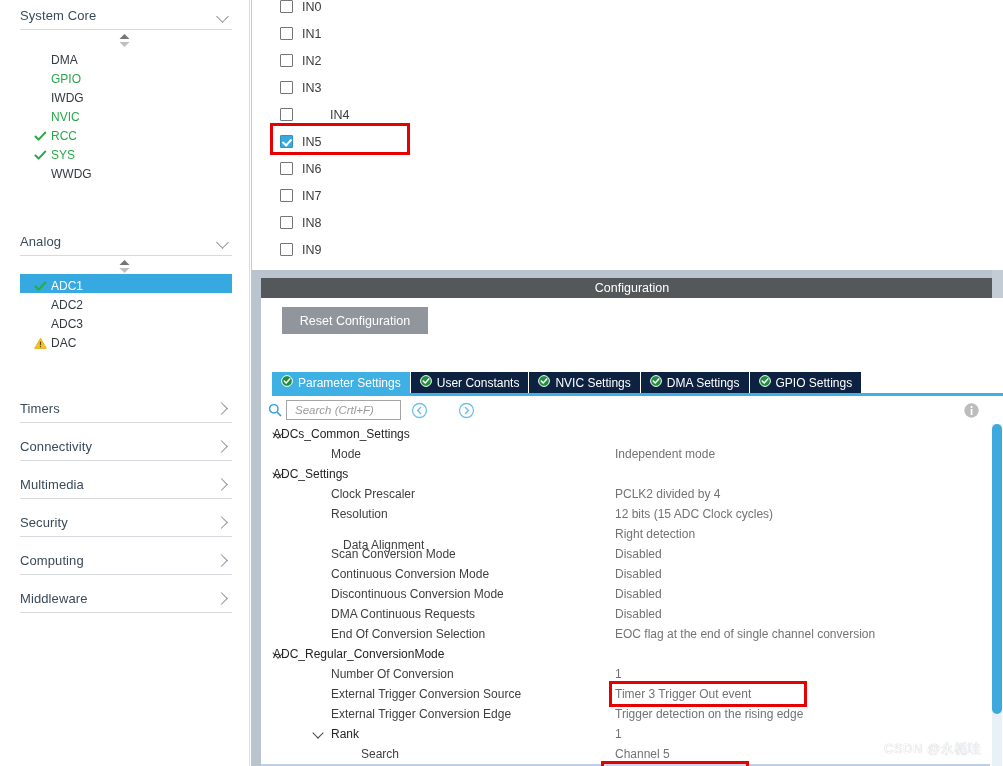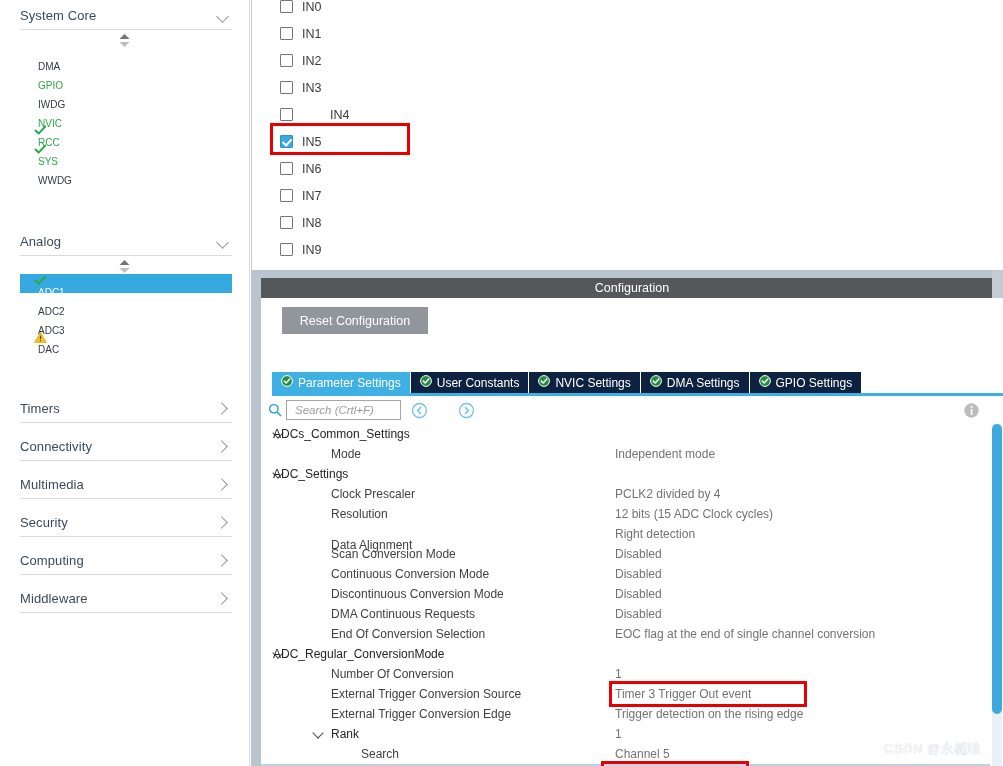--- a/index.html
+++ b/index.html
@@ -56,23 +56,23 @@
   }
   .spinner .up, .spinner .dn {
     position: absolute; left: 0; width: 0; height: 0;
     border-left: 5px solid transparent; border-right: 5px solid transparent;
   }
   .spinner .up { top: 0; border-bottom: 5px solid #757575; }
   .spinner .dn { bottom: 0; border-top: 5px solid #bfbfbf; }
 
   .peri-list { position: absolute; left: 0; width: 212px; }
   .peri {
-    height: 19px; display: flex; align-items: flex-start;
-    padding-left: 14px; font-size: 10px; color: #333a42;
-    cursor: pointer; position: relative; flex-direction: column;
+    height: 19px; display: flex; align-items: flex-end;
+    padding-left: 14px; font-size: 12px; color: #333a42;
+    cursor: pointer; position: relative;
   }
   .peri .pname { margin-left: 4px; }
   .peri.green .pname { color: #2aa84a; }
   .peri.sel { background: #36a9e1; width: 212px; }
   .peri.sel .pname { color: #ffffff; }
   .mark { width: 13px; flex: 0 0 13px; height: 13px; position: relative; }
   .mark.check svg { display: block; }
   .mark.warn svg { display: block; }
 
   
@@ -522,21 +522,21 @@
           </div>
           <div class="trow" style="top: 60px;">
             <span class="tlabel" style="left: 70px;">Clock Prescaler</span>
             <span class="tvalue">PCLK2 divided by 4</span>
           </div>
           <div class="trow" style="top: 80px;">
             <span class="tlabel" style="left: 70px;">Resolution</span>
             <span class="tvalue">12 bits (15 ADC Clock cycles)</span>
           </div>
           <div class="trow" style="top: 100px;">
-            <span class="tlabel" style="left: 70px; margin-top: 21px;">Data Alignment</span>
+            <span class="tlabel" style="left: 82px; margin-top: 21px;">Data Alignment</span>
             <span class="tvalue">Right detection</span>
           </div>
           <div class="trow" style="top: 120px;">
             <span class="tlabel" style="left: 70px;">Scan Conversion Mode</span>
             <span class="tvalue">Disabled</span>
           </div>
           <div class="trow" style="top: 140px;">
             <span class="tlabel" style="left: 70px;">Continuous Conversion Mode</span>
             <span class="tvalue">Disabled</span>
           </div>

